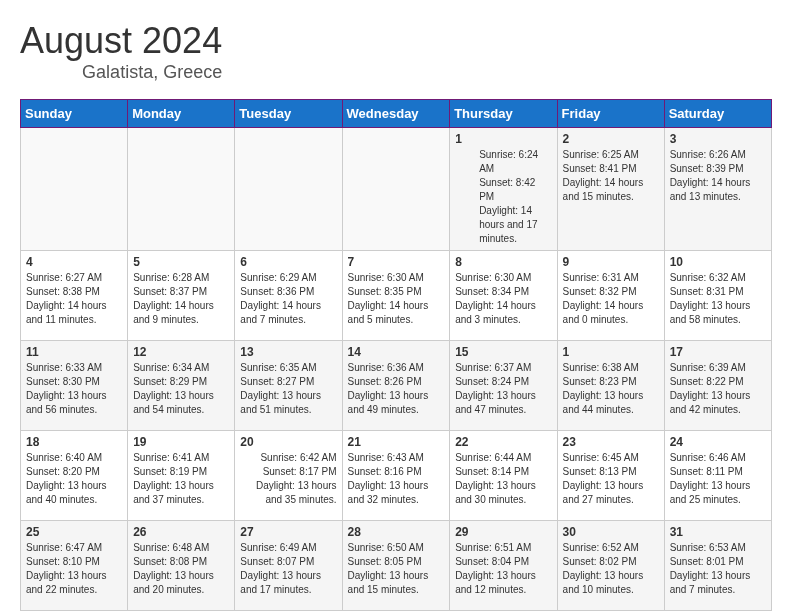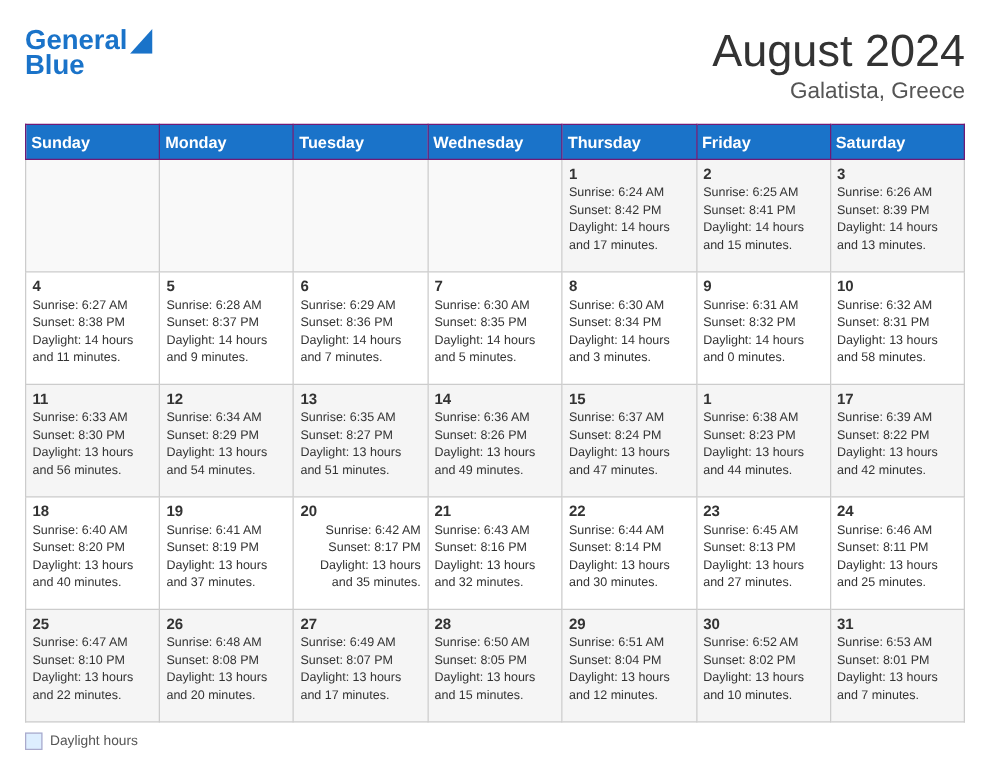--- a/index.html
+++ b/index.html
@@ -96,31 +96,20 @@
       height: 14px;
       background: #ddeeff;
       border: 1px solid #aac;
       margin-right: 6px;
     }
   </style>
 </head>
 <body>
 
 <div class="header">
-  <div class="logo">
-    <div style="display:flex;flex-direction:column;align-items:flex-start;">
-      <div style="display:flex;align-items:center;">
-        <span class="logo-text"><span>General</span></span>
-        <svg width="18" height="20" viewBox="0 0 18 20" style="margin-left:2px;margin-top:2px;">
-          <polygon points="0,20 18,20 18,0" fill="#1a73c9"></polygon>
-        </svg>
-      </div>
-      <span class="logo-text" style="color:#1a73c9;margin-top:-4px;">Blue</span>
-    </div>
-  </div>
   <div class="title-block">
     <div class="month-title">August 2024</div>
     <div class="subtitle">Galatista, Greece</div>
   </div>
 </div>
 
 <table class="calendar">
   <thead>
     <tr>
       <th>Sunday</th>
@@ -133,21 +122,21 @@
     </tr>
   </thead>
   <tbody id="calendar-body">
   <tr>
         <td class="empty-cell"></td>
         <td class="empty-cell"></td>
         <td class="empty-cell"></td>
         <td class="empty-cell"></td>
         <td>
           <div class="day-num">1</div>
-          <div class="day-detail" style="white-space: pre-line;">Sunrise: 6:24 AM
+          <div class="day-detail" style="white-space: pre-line; margin-left: 24px;">Sunrise: 6:24 AM
 Sunset: 8:42 PM
 Daylight: 14 hours and 17 minutes.</div>
         </td>
         <td>
           <div class="day-num">2</div>
           <div class="day-detail" style="white-space: pre-line;">Sunrise: 6:25 AM
 Sunset: 8:41 PM
 Daylight: 14 hours and 15 minutes.</div>
         </td>
         <td>

